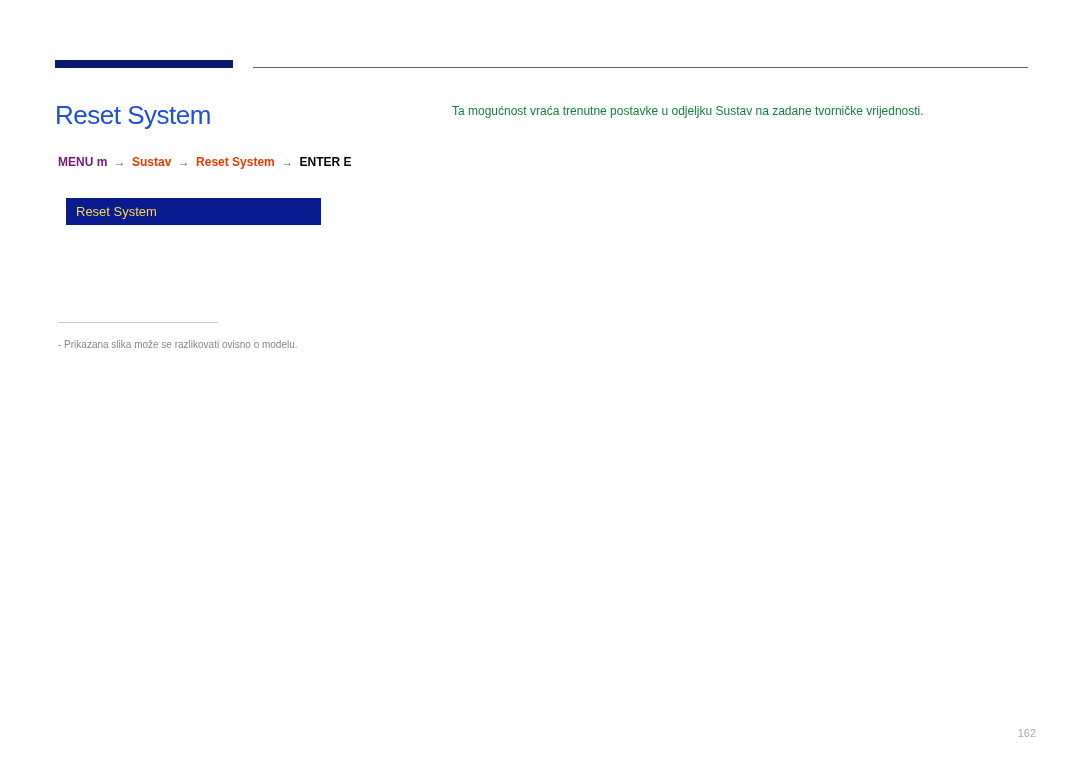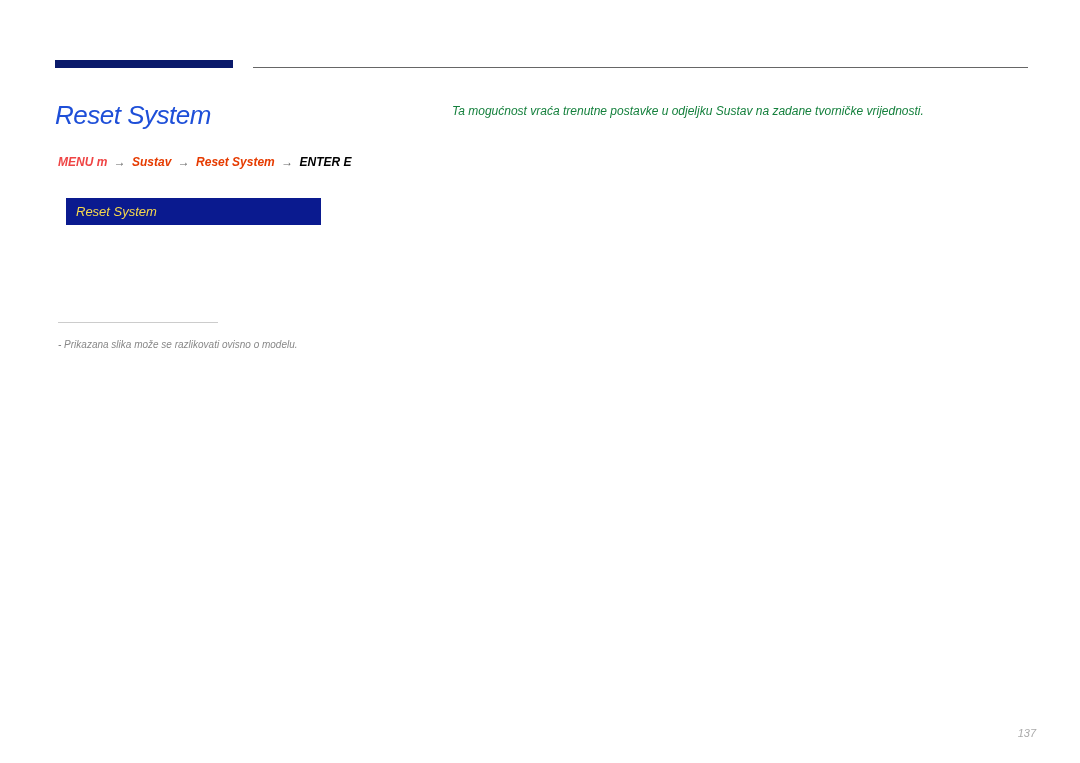--- a/index.html
+++ b/index.html
@@ -1,19 +1,18 @@
 <!DOCTYPE html>
 <html><head>
   <meta charset="utf-8">
   <style>
     * {
       margin: 0;
       padding: 0;
       box-sizing: border-box;
-      font-style: italic;
     }
     body {
       font-family: Arial, Helvetica, sans-serif;
       background: #ffffff;
       width: 1080px;
       height: 763px;
       position: relative;
     }
     .header-bar {
       position: absolute;
@@ -48,21 +47,21 @@
       color: #15803d;
     }
     .breadcrumb {
       position: absolute;
       top: 155px;
       left: 58px;
       font-size: 12px;
       font-weight: bold;
     }
     .breadcrumb .menu {
-      color: #ef4444;
+      color: #701a75;
     }
     .breadcrumb .arrow {
       color: #666666;
       margin: 0 3px;
     }
     .breadcrumb .system {
       color: #e63b00;
     }
     .breadcrumb .reset {
       color: #e63b00;
@@ -140,13 +139,13 @@
   <div class="menu-list">
     <div class="menu-item selected">
       <span>Reset System</span>
     </div>
   </div>
 </div>
 
 <div class="divider-line"></div>
 <p class="footnote">-  Prikazana slika može se razlikovati ovisno o modelu.</p>
 
-<div class="page-number">137</div>
+<div class="page-number">162</div>
 
 </body></html>

